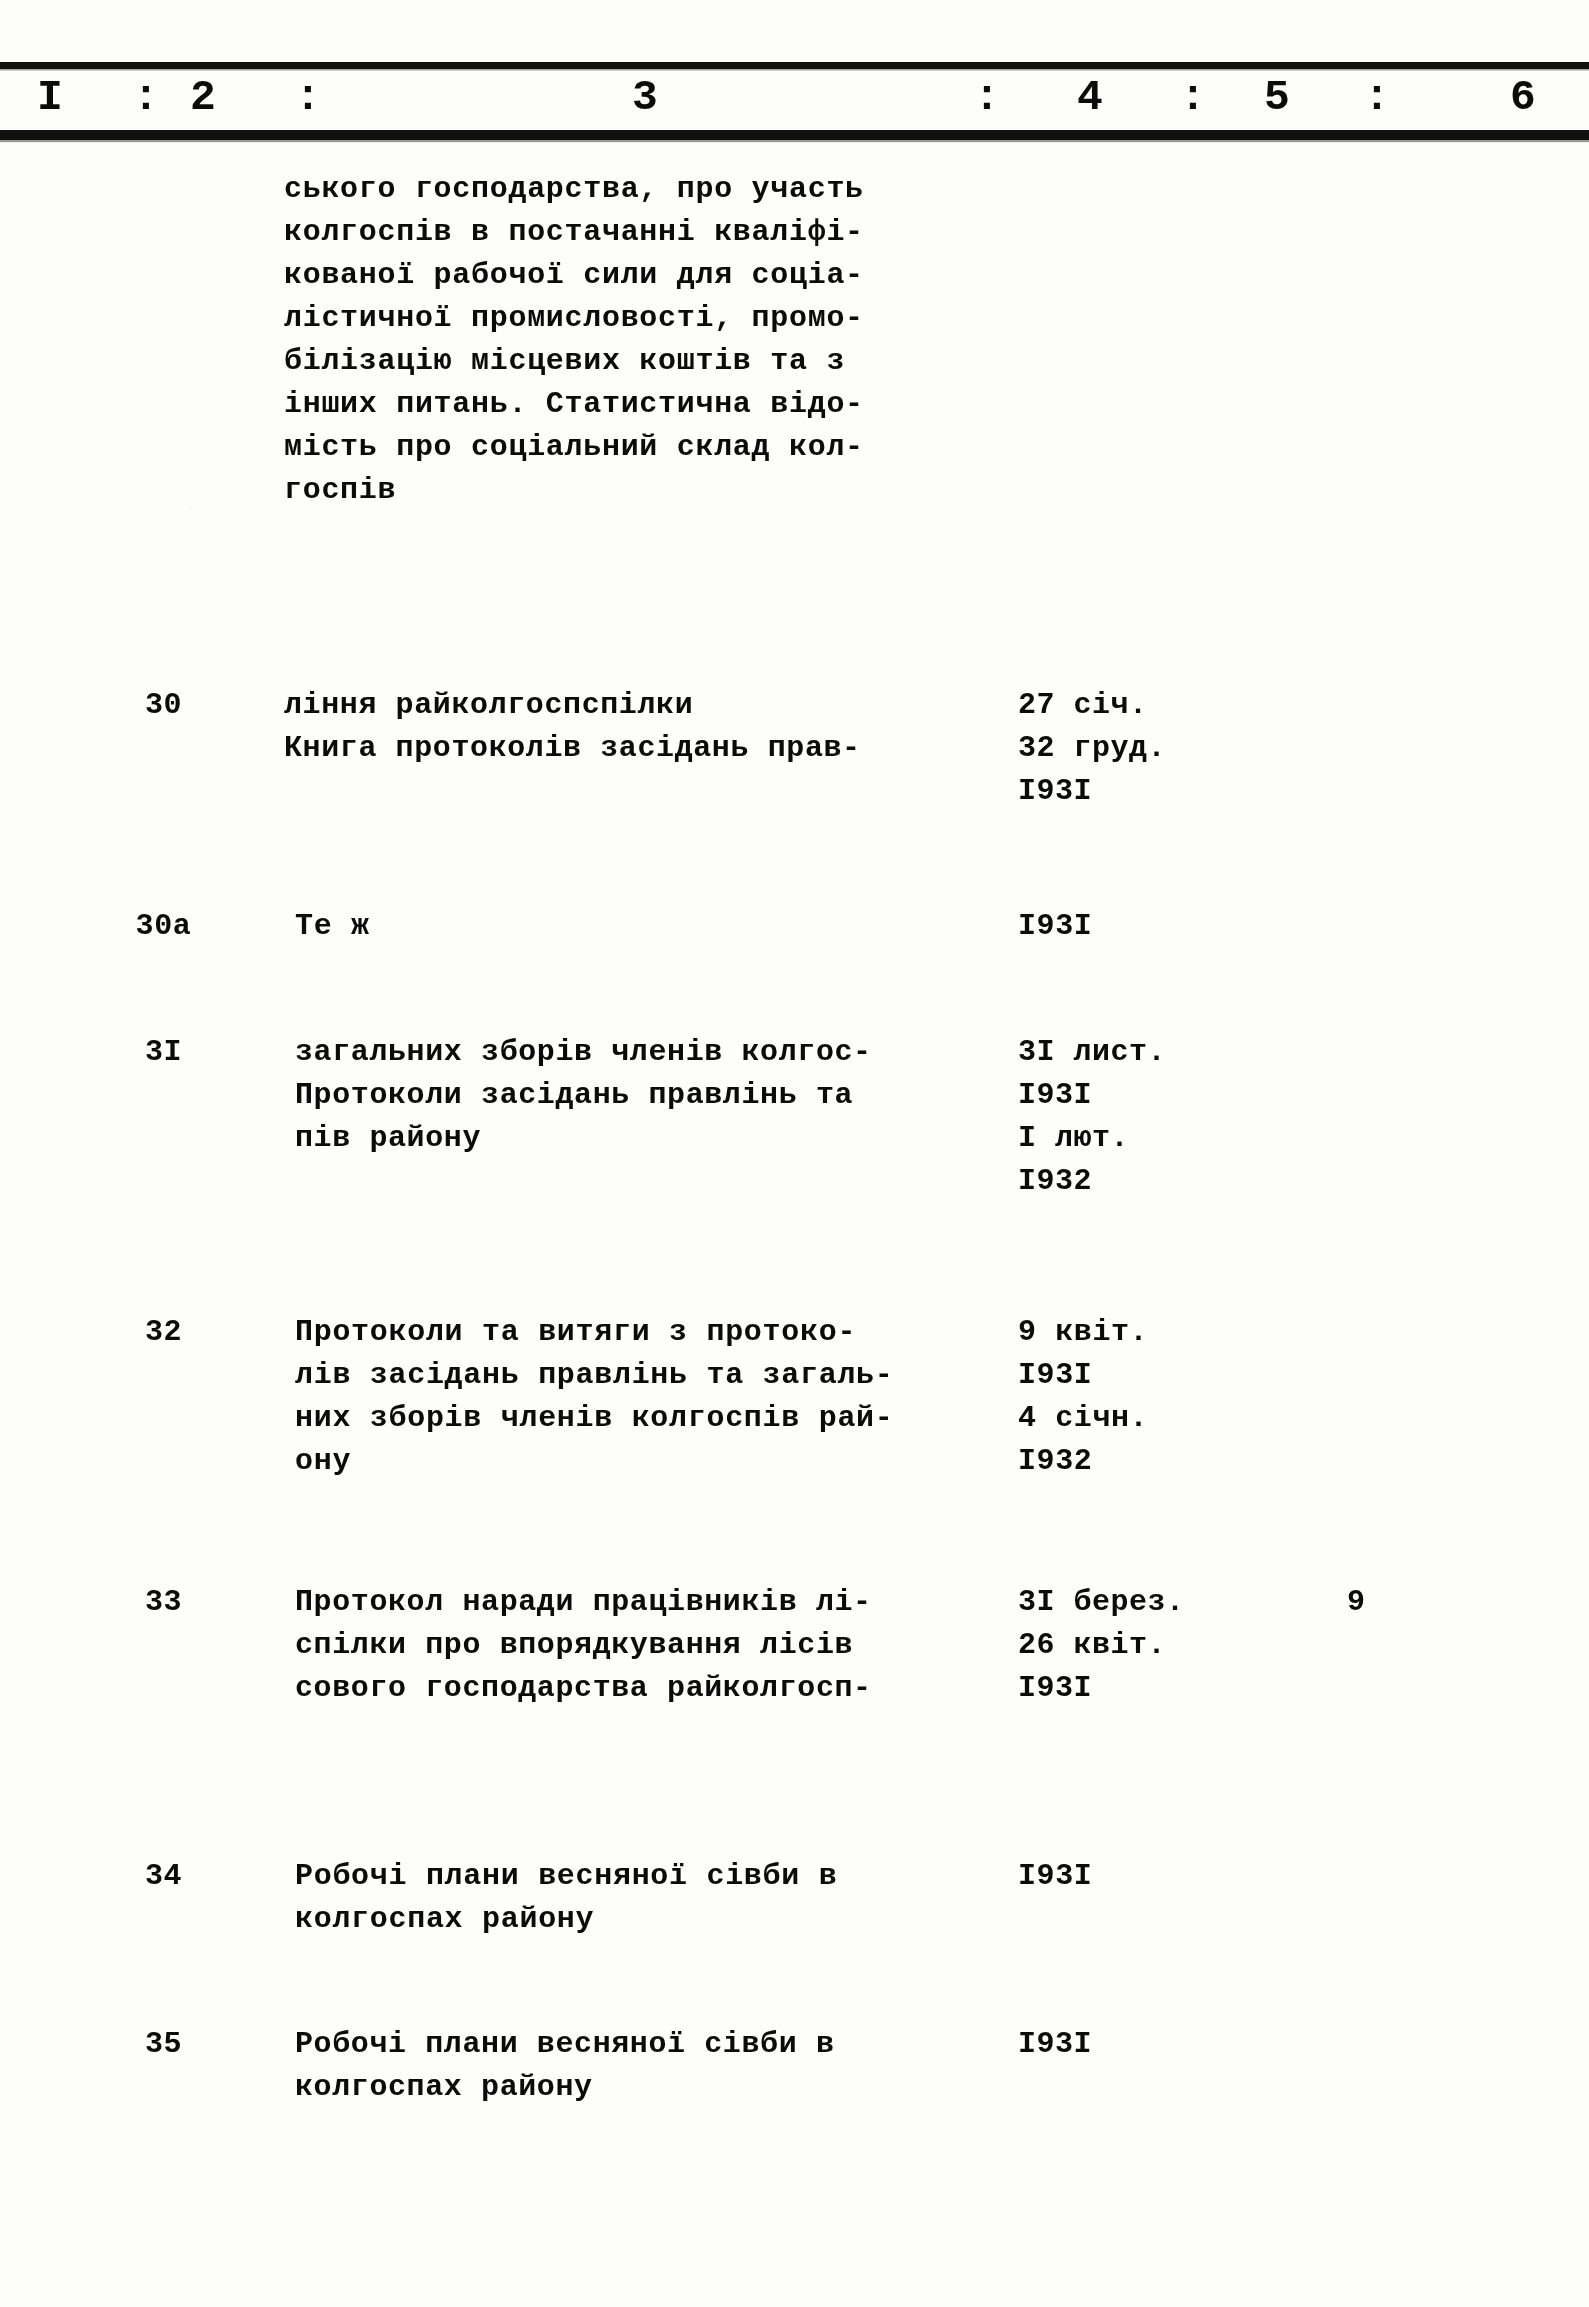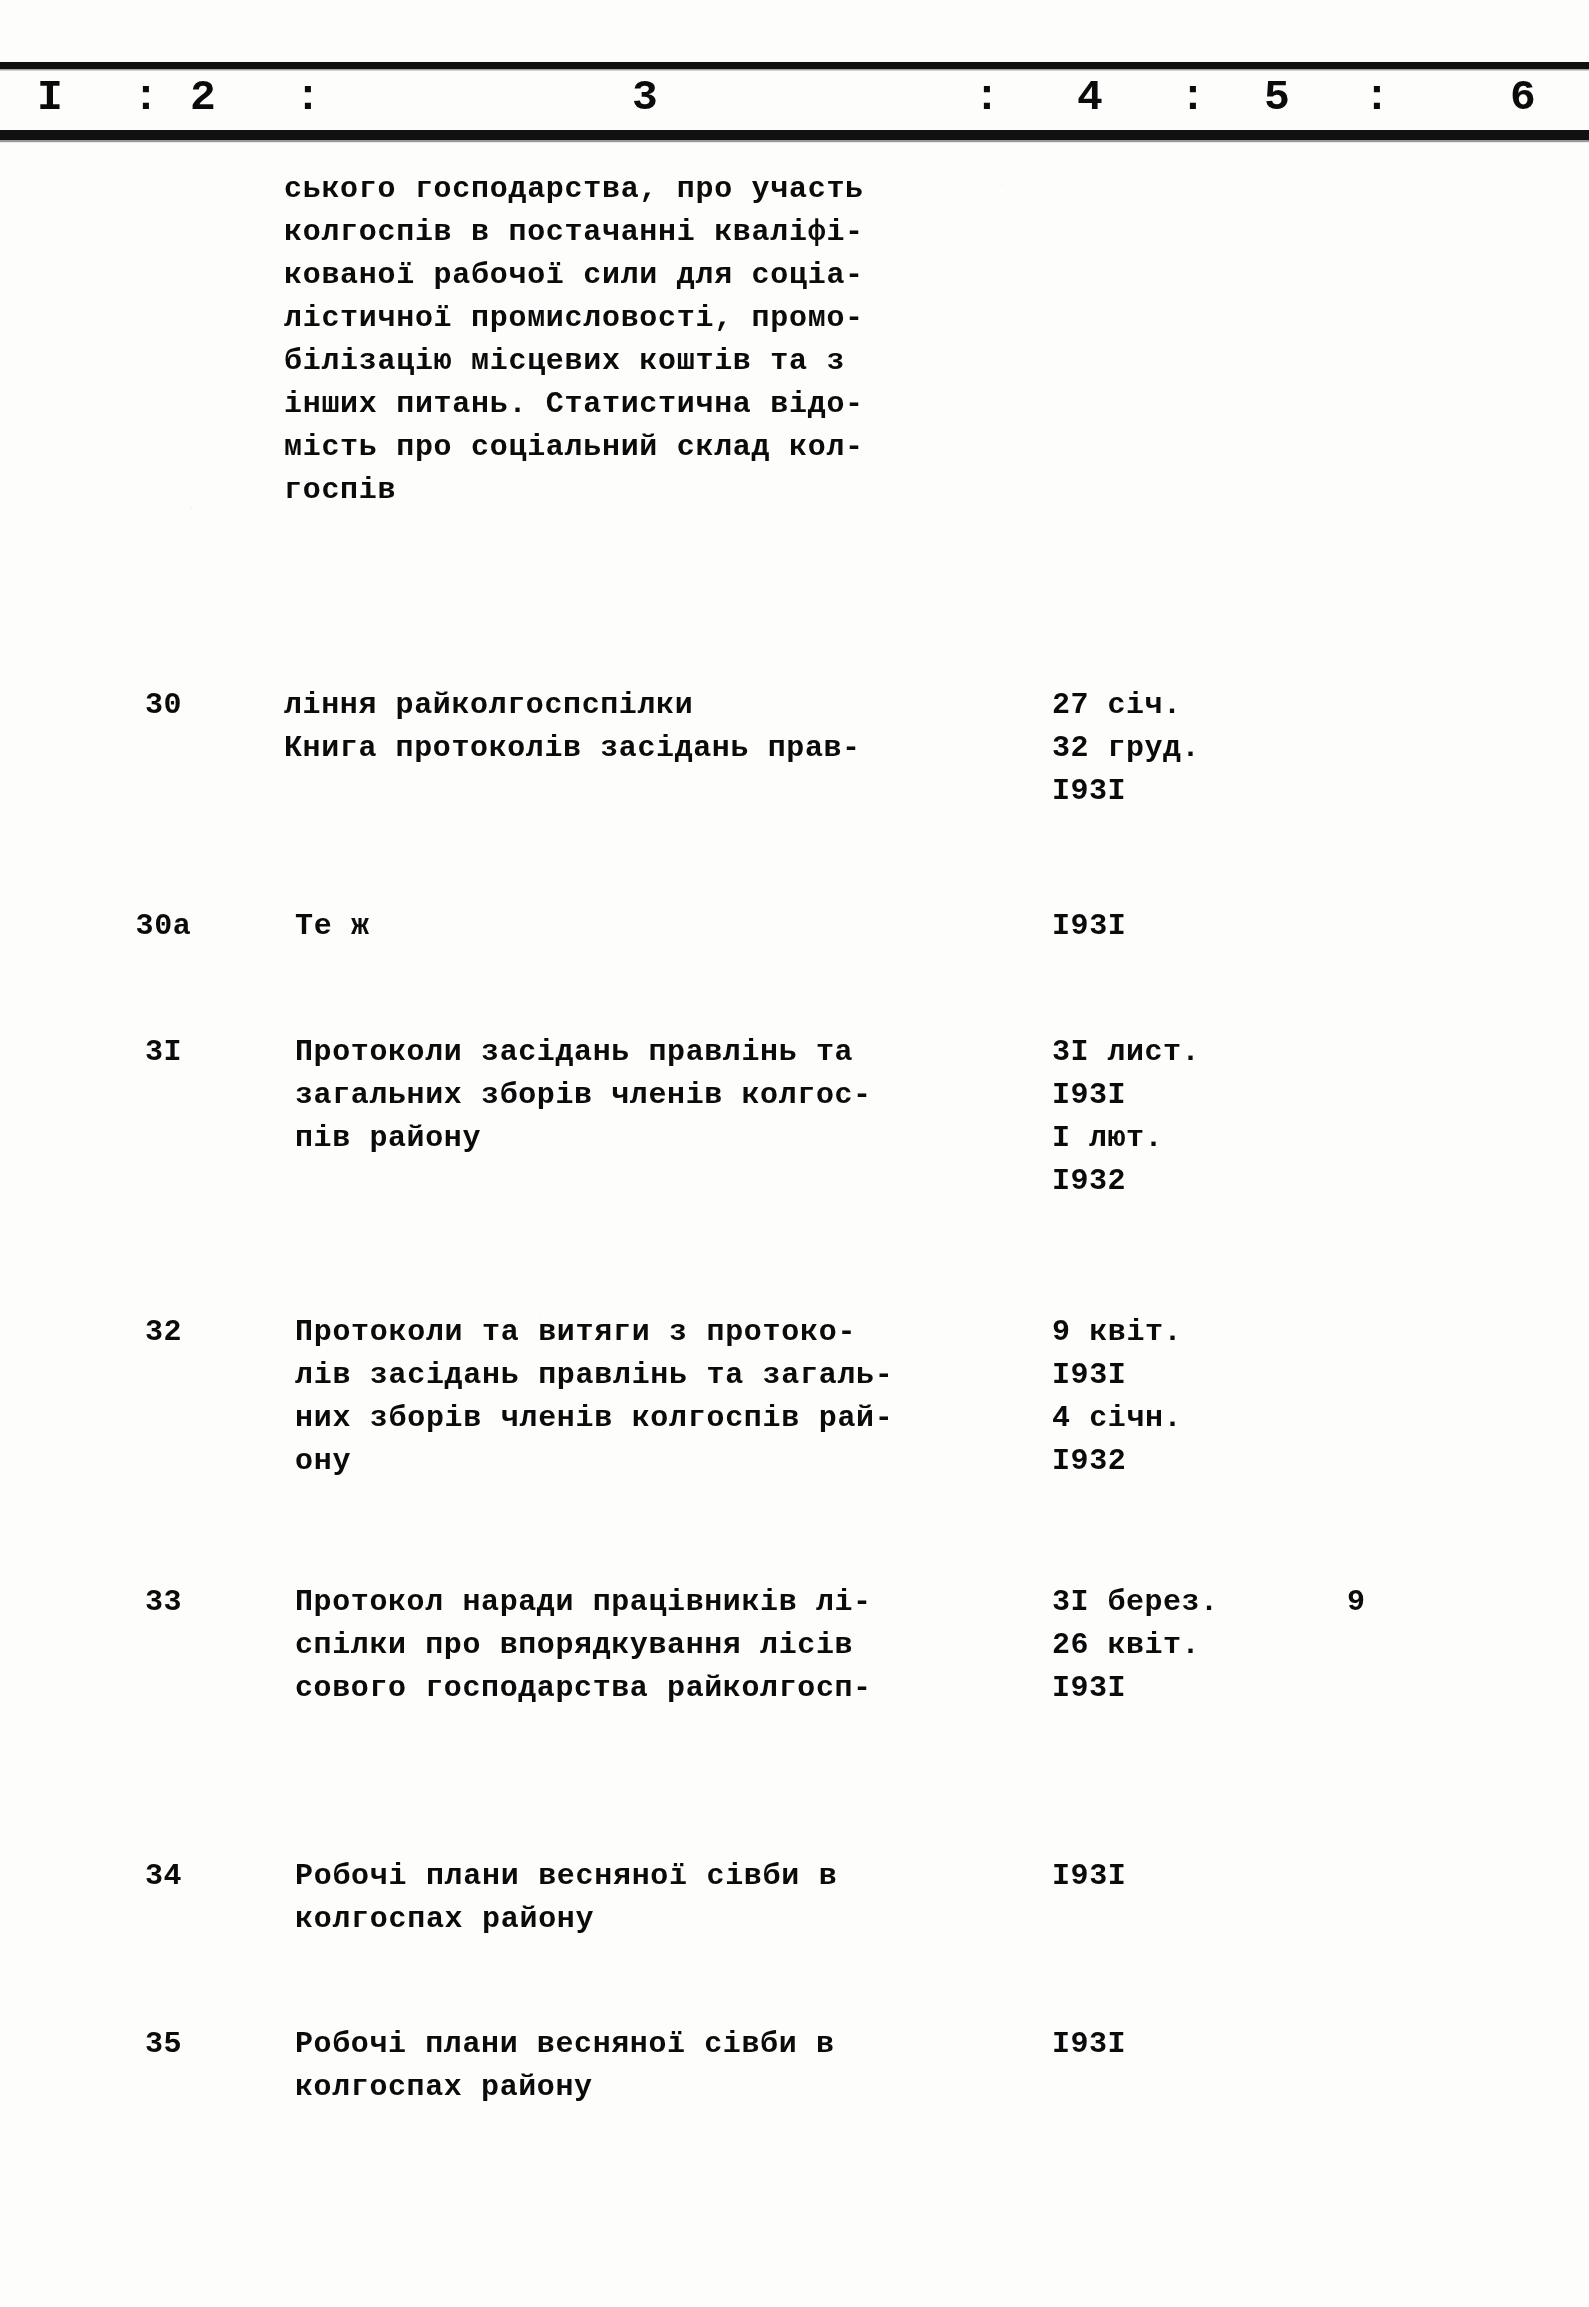--- a/index.html
+++ b/index.html
@@ -83,21 +83,21 @@
     font-size: 30px;
     line-height: 43px;
     letter-spacing: 0.6px;
     white-space: pre-wrap;
     font-weight: 600;
   }
 
   .c-num   { left: 53px;  width: 221px; text-align: center; }
   .c-desc  { left: 295px; width: 744px; }
   .c-desc.shift { left: 284px; }
-  .c-date  { left: 1052px; width: 250px; }
+  .c-date  { left: 1018px; width: 250px; }
   .c-pages { left: 1347px; width: 147px; }
 
   .cell .ln { display: block; }
 
   
   .row:nth-child(odd)  .c-desc { letter-spacing: 0.7px; }
   .row:nth-child(even) .c-date { letter-spacing: 0.5px; }
 </style>
 </head>
 <body>
@@ -132,21 +132,21 @@
         <div class="cell c-desc shift"><span class="ln">ління райколгоспспілки</span><span class="ln">Книга протоколів засідань прав-</span></div>
         <div class="cell c-date"><span class="ln">27 січ.</span><span class="ln">32 груд.</span><span class="ln">I93I</span></div>
       </div>
       <div class="row" style="position: absolute; top: 737px; left: 0px; width: 1590px;">
         <div class="cell c-num">30а</div>
         <div class="cell c-desc"><span class="ln">Те ж</span></div>
         <div class="cell c-date"><span class="ln">I93I</span></div>
       </div>
       <div class="row" style="position: absolute; top: 863px; left: 0px; width: 1590px;">
         <div class="cell c-num">3I</div>
-        <div class="cell c-desc"><span class="ln">Протоколи засідань правлінь та</span><span class="ln">загальних зборів членів колгос-</span><span class="ln">пів району</span></div>
+        <div class="cell c-desc"><span class="ln">загальних зборів членів колгос-</span><span class="ln">Протоколи засідань правлінь та</span><span class="ln">пів району</span></div>
         <div class="cell c-date"><span class="ln">3I лист.</span><span class="ln">I93I</span><span class="ln">I лют.</span><span class="ln">I932</span></div>
       </div>
       <div class="row" style="position: absolute; top: 1143px; left: 0px; width: 1590px;">
         <div class="cell c-num">32</div>
         <div class="cell c-desc"><span class="ln">Протоколи та витяги з протоко-</span><span class="ln">лів засідань правлінь та загаль-</span><span class="ln">них зборів членів колгоспів рай-</span><span class="ln">ону</span></div>
         <div class="cell c-date"><span class="ln">9 квіт.</span><span class="ln">I93I</span><span class="ln">4 січн.</span><span class="ln">I932</span></div>
       </div>
       <div class="row" style="position: absolute; top: 1413px; left: 0px; width: 1590px;">
         <div class="cell c-num">33</div>
         <div class="cell c-desc"><span class="ln">Протокол наради працівників лі-</span><span class="ln">спілки про впорядкування лісів</span><span class="ln">сового господарства райколгосп-</span></div>

